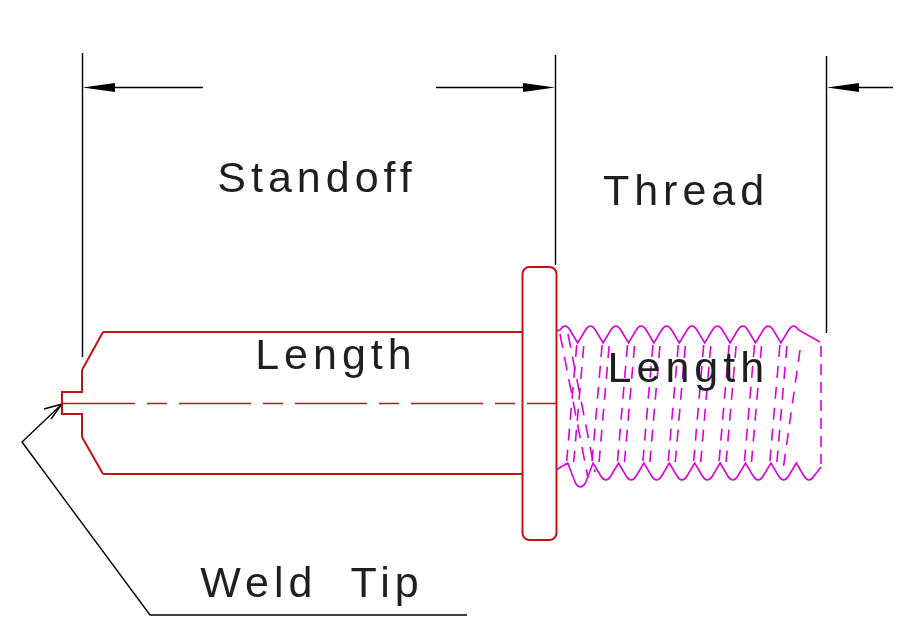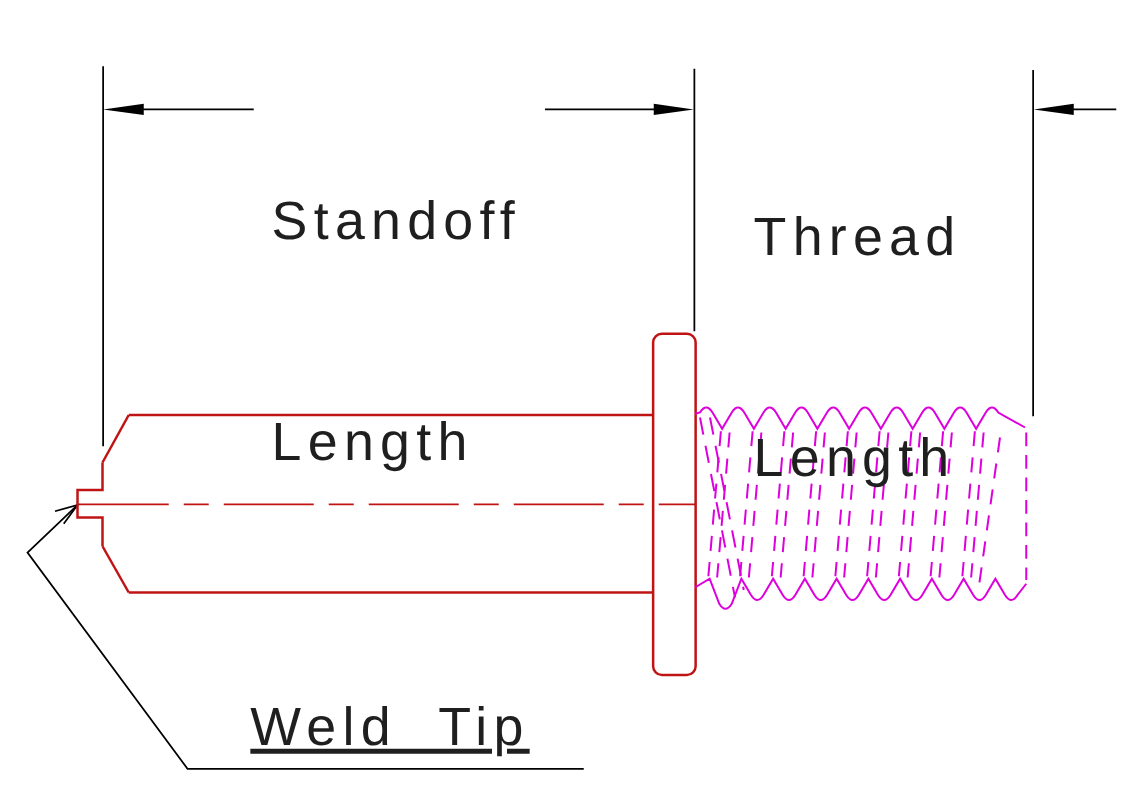--- a/index.html
+++ b/index.html
@@ -25,21 +25,21 @@
   .redthin{stroke:var(--centerline);stroke-width:1.5;fill:none;}
   .mag{stroke:var(--threads);stroke-width:1.6;fill:none;}
   .label{
     position:absolute;
     color:var(--text);
     font-size:43px;
     font-weight:300;
     letter-spacing:5px;
     line-height:59px;
     white-space:pre;
-    text-align:left;
+    text-align:right;
     transform:translateX(-50%);
   }
 </style>
 </head>
 <body>
 
 <div class="canvas">
 
   <svg width="917" height="637" viewBox="0 0 917 637">
 
@@ -103,14 +103,14 @@
   <div class="label" style="left:317px; top:30px;">
     <div>Standoff</div>
     <div>Length</div>
   </div>
 
   <div class="label" style="left:686px; top:43px;">
     <div>Thread</div>
     <div>Length</div>
   </div>
 
-  <div class="label" style="left:312px; top:553px;text-decoration:underline;">Weld  Tip</div>
+  <div class="label" style="left:312px; top:553px;">Weld  Tip</div>
 </div>
 
 </body></html>

